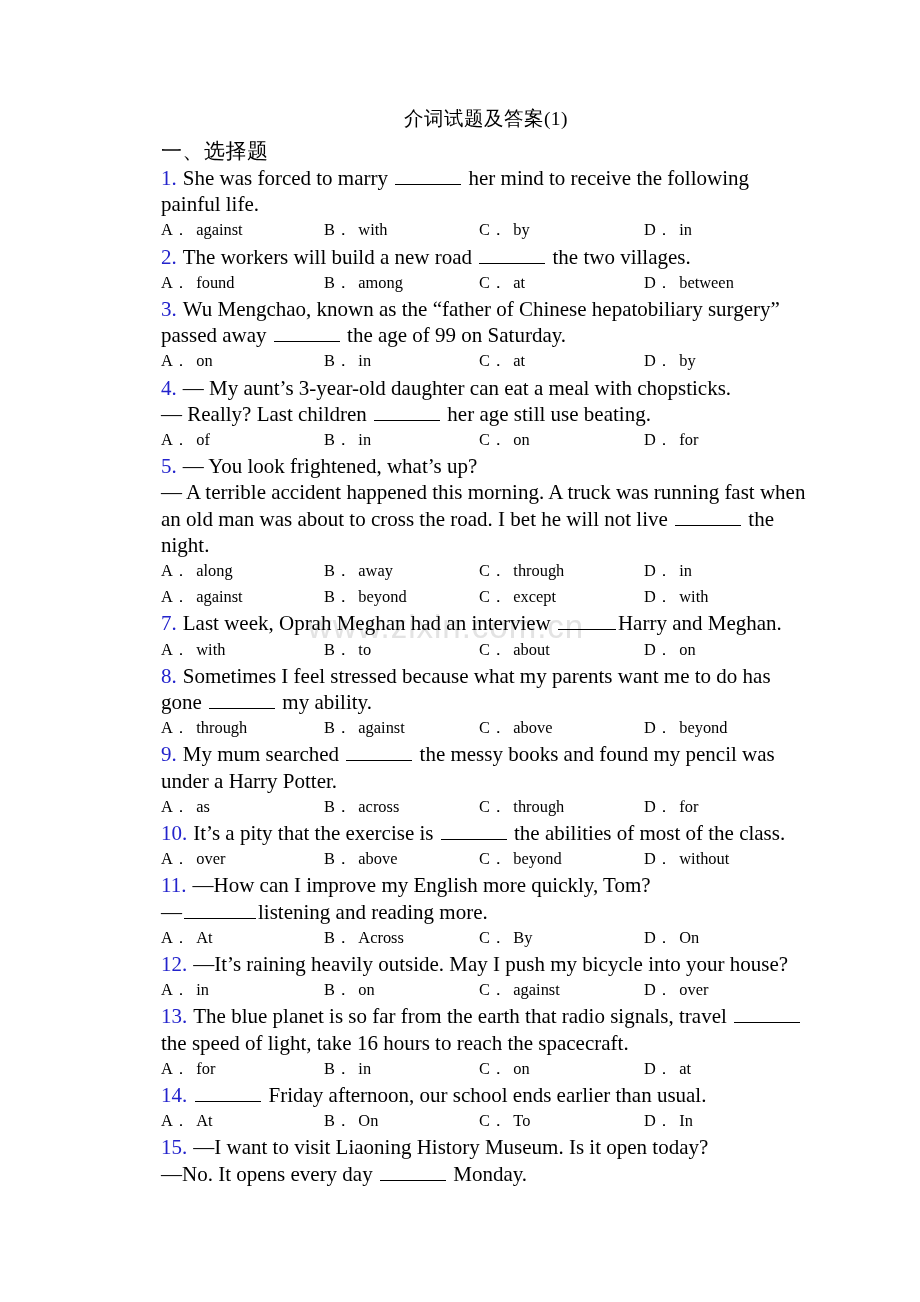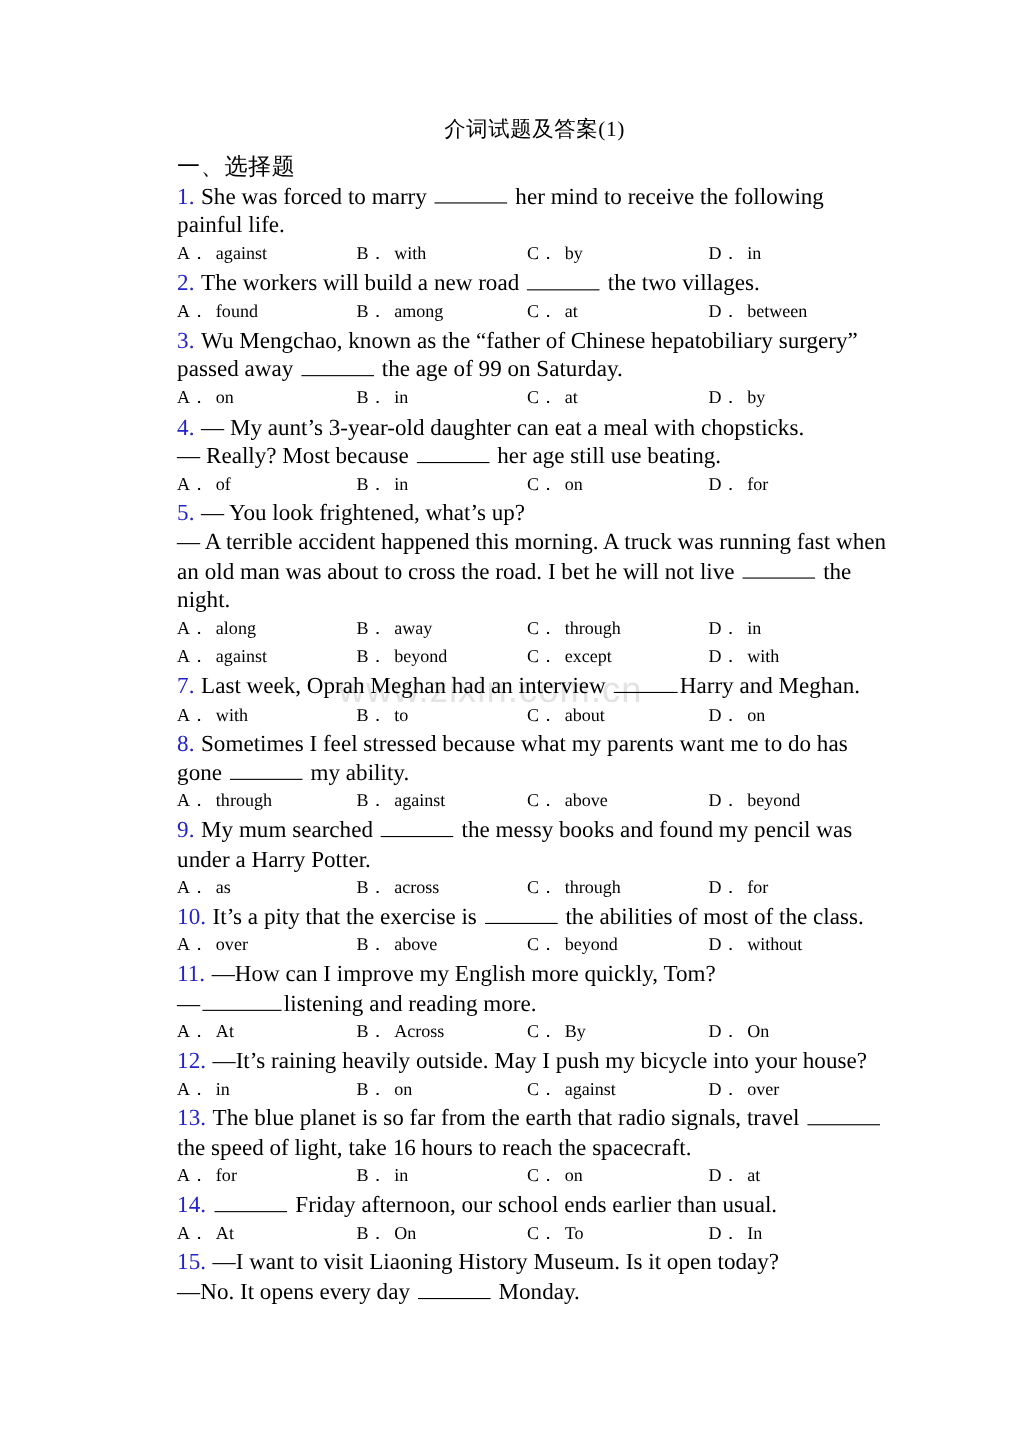--- a/index.html
+++ b/index.html
@@ -161,21 +161,21 @@
           <div class="qline"><span class="qnum">3.</span><span class="qnum-sp"></span><span>Wu Mengchao, known as the “father of Chinese hepatobiliary surgery” passed away </span><span class="blank w-md"></span><span> the age of 99 on Saturday.</span></div>
           <div class="options">
             <span class="opt opt-a"><span class="opt-letter">A．</span><span class="opt-sep"></span><span>on</span></span>
             <span class="opt opt-b"><span class="opt-letter">B．</span><span class="opt-sep"></span><span>in</span></span>
             <span class="opt opt-c"><span class="opt-letter">C．</span><span class="opt-sep"></span><span>at</span></span>
             <span class="opt opt-d"><span class="opt-letter">D．</span><span class="opt-sep"></span><span>by</span></span>
           </div>
         </div>
         <div class="qblock">
           <div class="qline"><span class="qnum">4.</span><span class="qnum-sp"></span><span>— My aunt’s 3-year-old daughter can eat a meal with chopsticks.</span></div>
-          <div class="qline"><span>— Really? Most because </span><span class="blank w-md"></span><span> her age still use beating.</span></div>
+          <div class="qline"><span>— Really? Last children </span><span class="blank w-md"></span><span> her age still use beating.</span></div>
           <div class="options">
             <span class="opt opt-a"><span class="opt-letter">A．</span><span class="opt-sep"></span><span>of</span></span>
             <span class="opt opt-b"><span class="opt-letter">B．</span><span class="opt-sep"></span><span>in</span></span>
             <span class="opt opt-c"><span class="opt-letter">C．</span><span class="opt-sep"></span><span>on</span></span>
             <span class="opt opt-d"><span class="opt-letter">D．</span><span class="opt-sep"></span><span>for</span></span>
           </div>
         </div>
         <div class="qblock">
           <div class="qline"><span class="qnum">5.</span><span class="qnum-sp"></span><span>— You look frightened, what’s up?</span></div>
           <div class="qline"><span>— A terrible accident happened this morning. A truck was running fast when an old man was about to cross the road. I bet he will not live </span><span class="blank w-md"></span><span> the night.</span></div>

